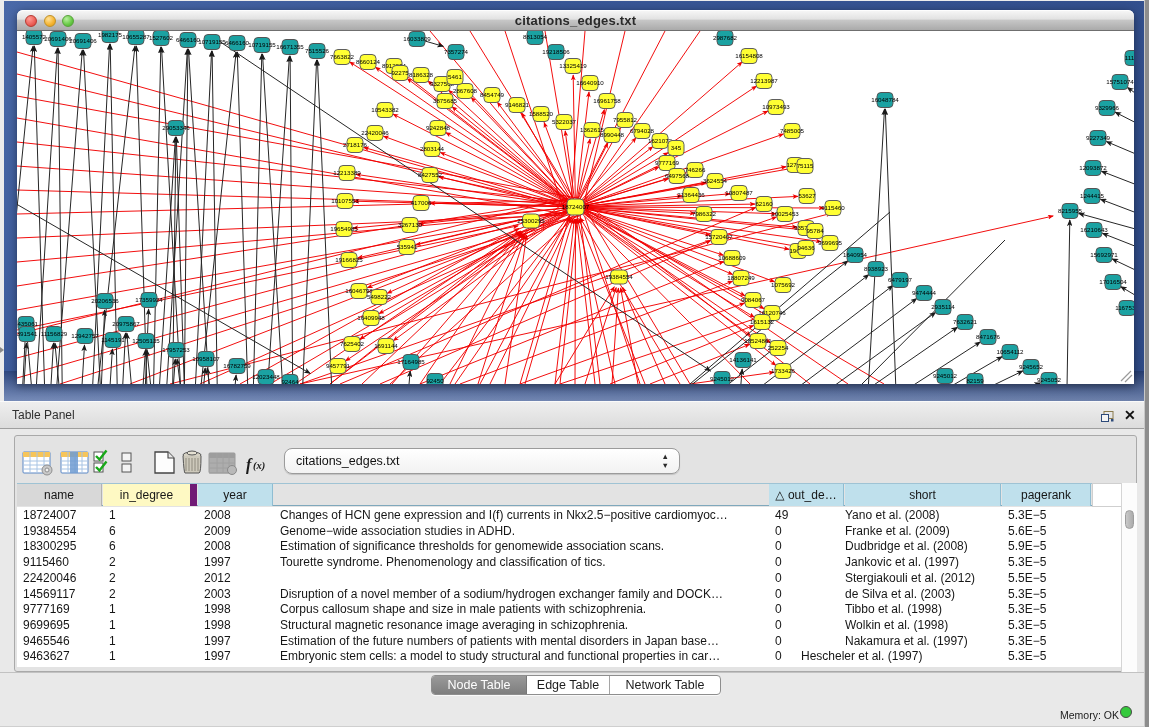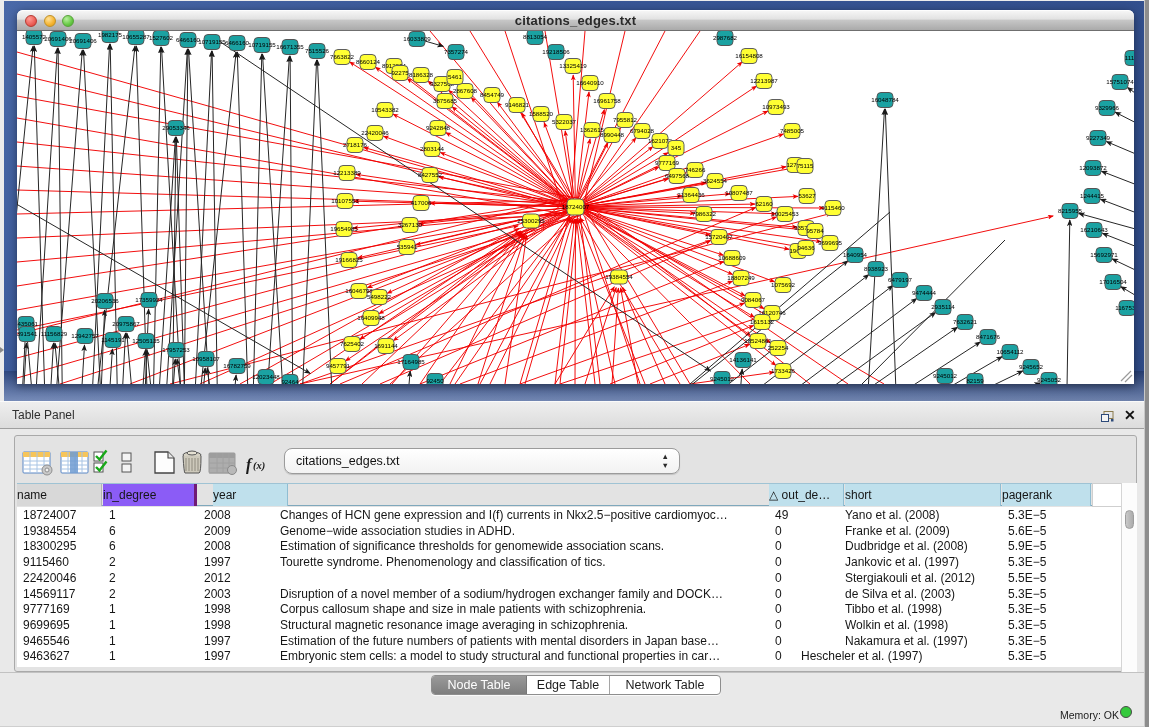--- a/index.html
+++ b/index.html
@@ -15,21 +15,21 @@
 #panel{position:absolute;left:0;top:401px;width:1144px;height:326px;background:#e9e9e9}
 #phead{position:absolute;left:0;top:0;width:100%;height:28px;background:linear-gradient(180deg,#efefef,#dcdcdc);border-bottom:1px solid #9f9f9f;box-shadow:inset 0 1px 0 #fafafa}
 #phead .pt{position:absolute;left:12px;top:7px;font-size:12px;color:#2f2f2f}
 #pclose{position:absolute;left:1124px;top:6px;font-size:14px;font-weight:bold;color:#111}
 #pfloat{position:absolute;left:1101px;top:10px;width:13px;height:11px}
 #inner{position:absolute;left:14px;top:34px;width:1123px;height:237px;background:#e3e3e3;border:1px solid #a9a9a9;border-radius:3px}
 #combo{position:absolute;left:284px;top:47px;width:396px;height:26px;background:linear-gradient(180deg,#ffffff,#f2f2f2);border:1px solid #9b9b9b;border-radius:8px;box-shadow:0 1px 1px rgba(0,0,0,.15)}
 #combo .ct{position:absolute;left:11px;top:5px;font-size:12.5px;color:#111}
 #combo .ar{position:absolute;right:10px;top:4px;font-size:7.5px;color:#2a2a2a;line-height:8.5px;text-align:center}
 #thead{position:absolute;left:17px;top:82px;width:1075px;height:23px;border-top:1px solid #9fc3d4;border-bottom:1px solid #7fa8bc}
-.hc{position:absolute;top:0;height:22px;font-size:12px;color:#161616;line-height:22px}
+.hc{position:absolute;top:0;height:22px;font-size:12px;color:#161616;text-align:center;line-height:22px}
 #tbody{position:absolute;left:17px;top:106px;width:1104px;height:160px;background:#fff}
 .tr{position:absolute;left:0;width:100%;height:16px}
 .c{position:absolute;top:1px;font-size:12px;color:#161616;white-space:nowrap}
 .cc{text-align:left}
 #vsb{position:absolute;left:1121px;top:82px;width:16px;height:189px;background:#fcfcfc;border-left:1px solid #d5d5d5}
 #vsb .th{position:absolute;left:3px;top:27px;width:9px;height:19px;background:linear-gradient(90deg,#c9c9c9,#ababab);border-radius:5px;border:1px solid #9c9c9c}
 #hline{position:absolute;left:0px;top:271px;width:1144px;height:1px;background:#c2c2c2}
 #tabs{position:absolute;left:431px;top:274px;height:20px;display:flex;border:1px solid #8e8e8e;border-radius:4px;overflow:hidden;background:#fff;box-shadow:0 1px 0 rgba(255,255,255,.7)}
 #tabs .tab{height:100%;line-height:19px;font-size:12.5px;text-align:center;color:#1d1d1d;border-right:1px solid #a5a5a5}
 #tabs .tab.sel{background:linear-gradient(180deg,#9a9a9a,#7e7e7e);color:#fff;border-right:1px solid #777}
@@ -637,22 +637,22 @@
         <circle cx="232" cy="469" r="4.5" fill="#b9b9b9" stroke="#8a8a8a"></circle>
         <text x="246" y="469" style="font:italic bold 16px &quot;Liberation Serif&quot;,serif;fill:#1a1a1a">f</text>
         <text x="253" y="468" style="font:italic bold 10.5px &quot;Liberation Serif&quot;,serif;fill:#1a1a1a">(x)</text>
       </svg>
     <div id="combo">
         <span class="ct">citations_edges.txt</span>
         <span class="ar">▲<br>▼</span>
       </div>
     <div id="thead">
         <div class="hc" style="left:0px;width:85px;background:#d8d8d8;border-right:1px solid #b3b3b3">name</div>
-        <div class="hc" style="left:86px;width:94px;background:#8b5cf6;border-right:3px solid #701a75">in_degree</div>
-        <div class="hc" style="left:196px;width:75px;background:#bfe0ec;border-right:1px solid #8fbdd2">year</div>
+        <div class="hc" style="left:86px;width:94px;background:#fef9c3;border-right:7px solid #701a75">in_degree</div>
+        <div class="hc" style="left:181px;width:75px;background:#bfe0ec;border-right:1px solid #8fbdd2">year</div>
         <div class="hc" style="left:752px;width:75px;background:#bfe0ec;border-right:1px solid #8fbdd2">△ out_de…</div>
         <div class="hc" style="left:828px;width:156px;background:#bfe0ec;border-right:1px solid #8fbdd2">short</div>
         <div class="hc" style="left:985px;width:89px;background:#bfe0ec;border-right:1px solid #8fbdd2">pagerank</div>
       </div>
     <div id="tbody">
         <div class="tr" style="top:0px">
           <span class="c" style="left:6px">18724007</span>
           <span class="c" style="left:92px">1</span>
           <span class="c" style="left:187px">2008</span>
           <span class="c" style="left:263px">Changes of HCN gene expression and I(f) currents in Nkx2.5−positive cardiomyoc…</span>

